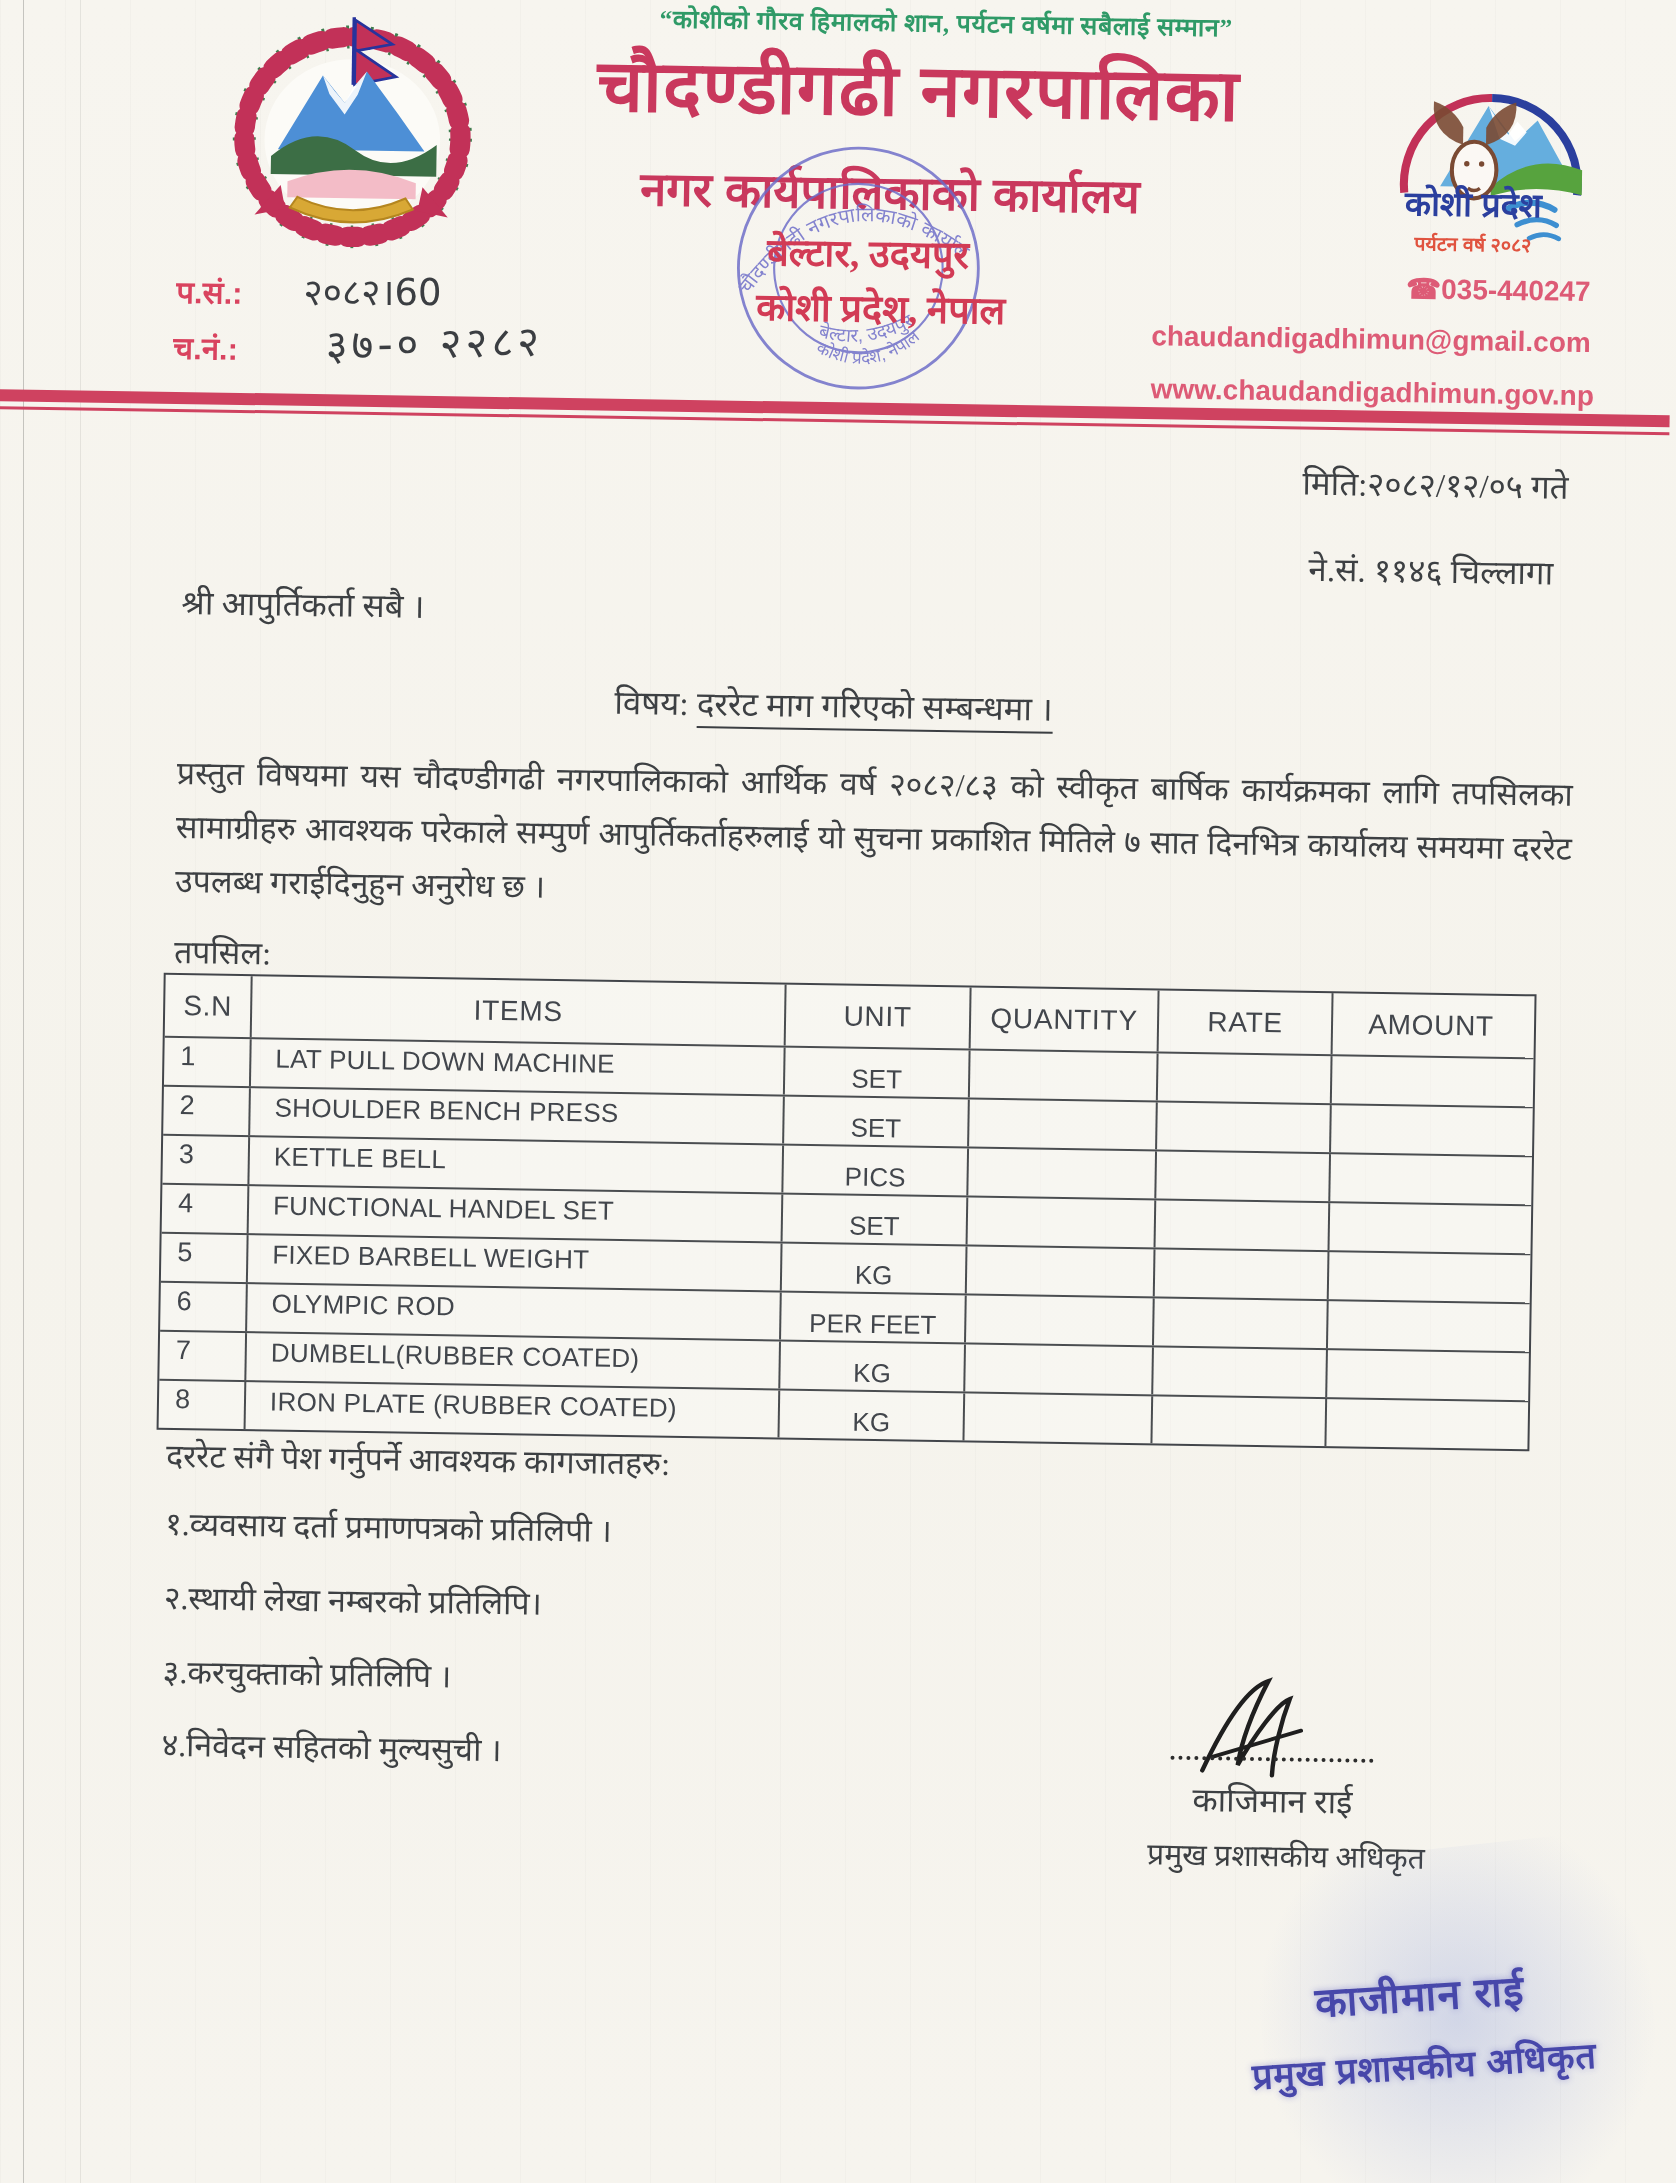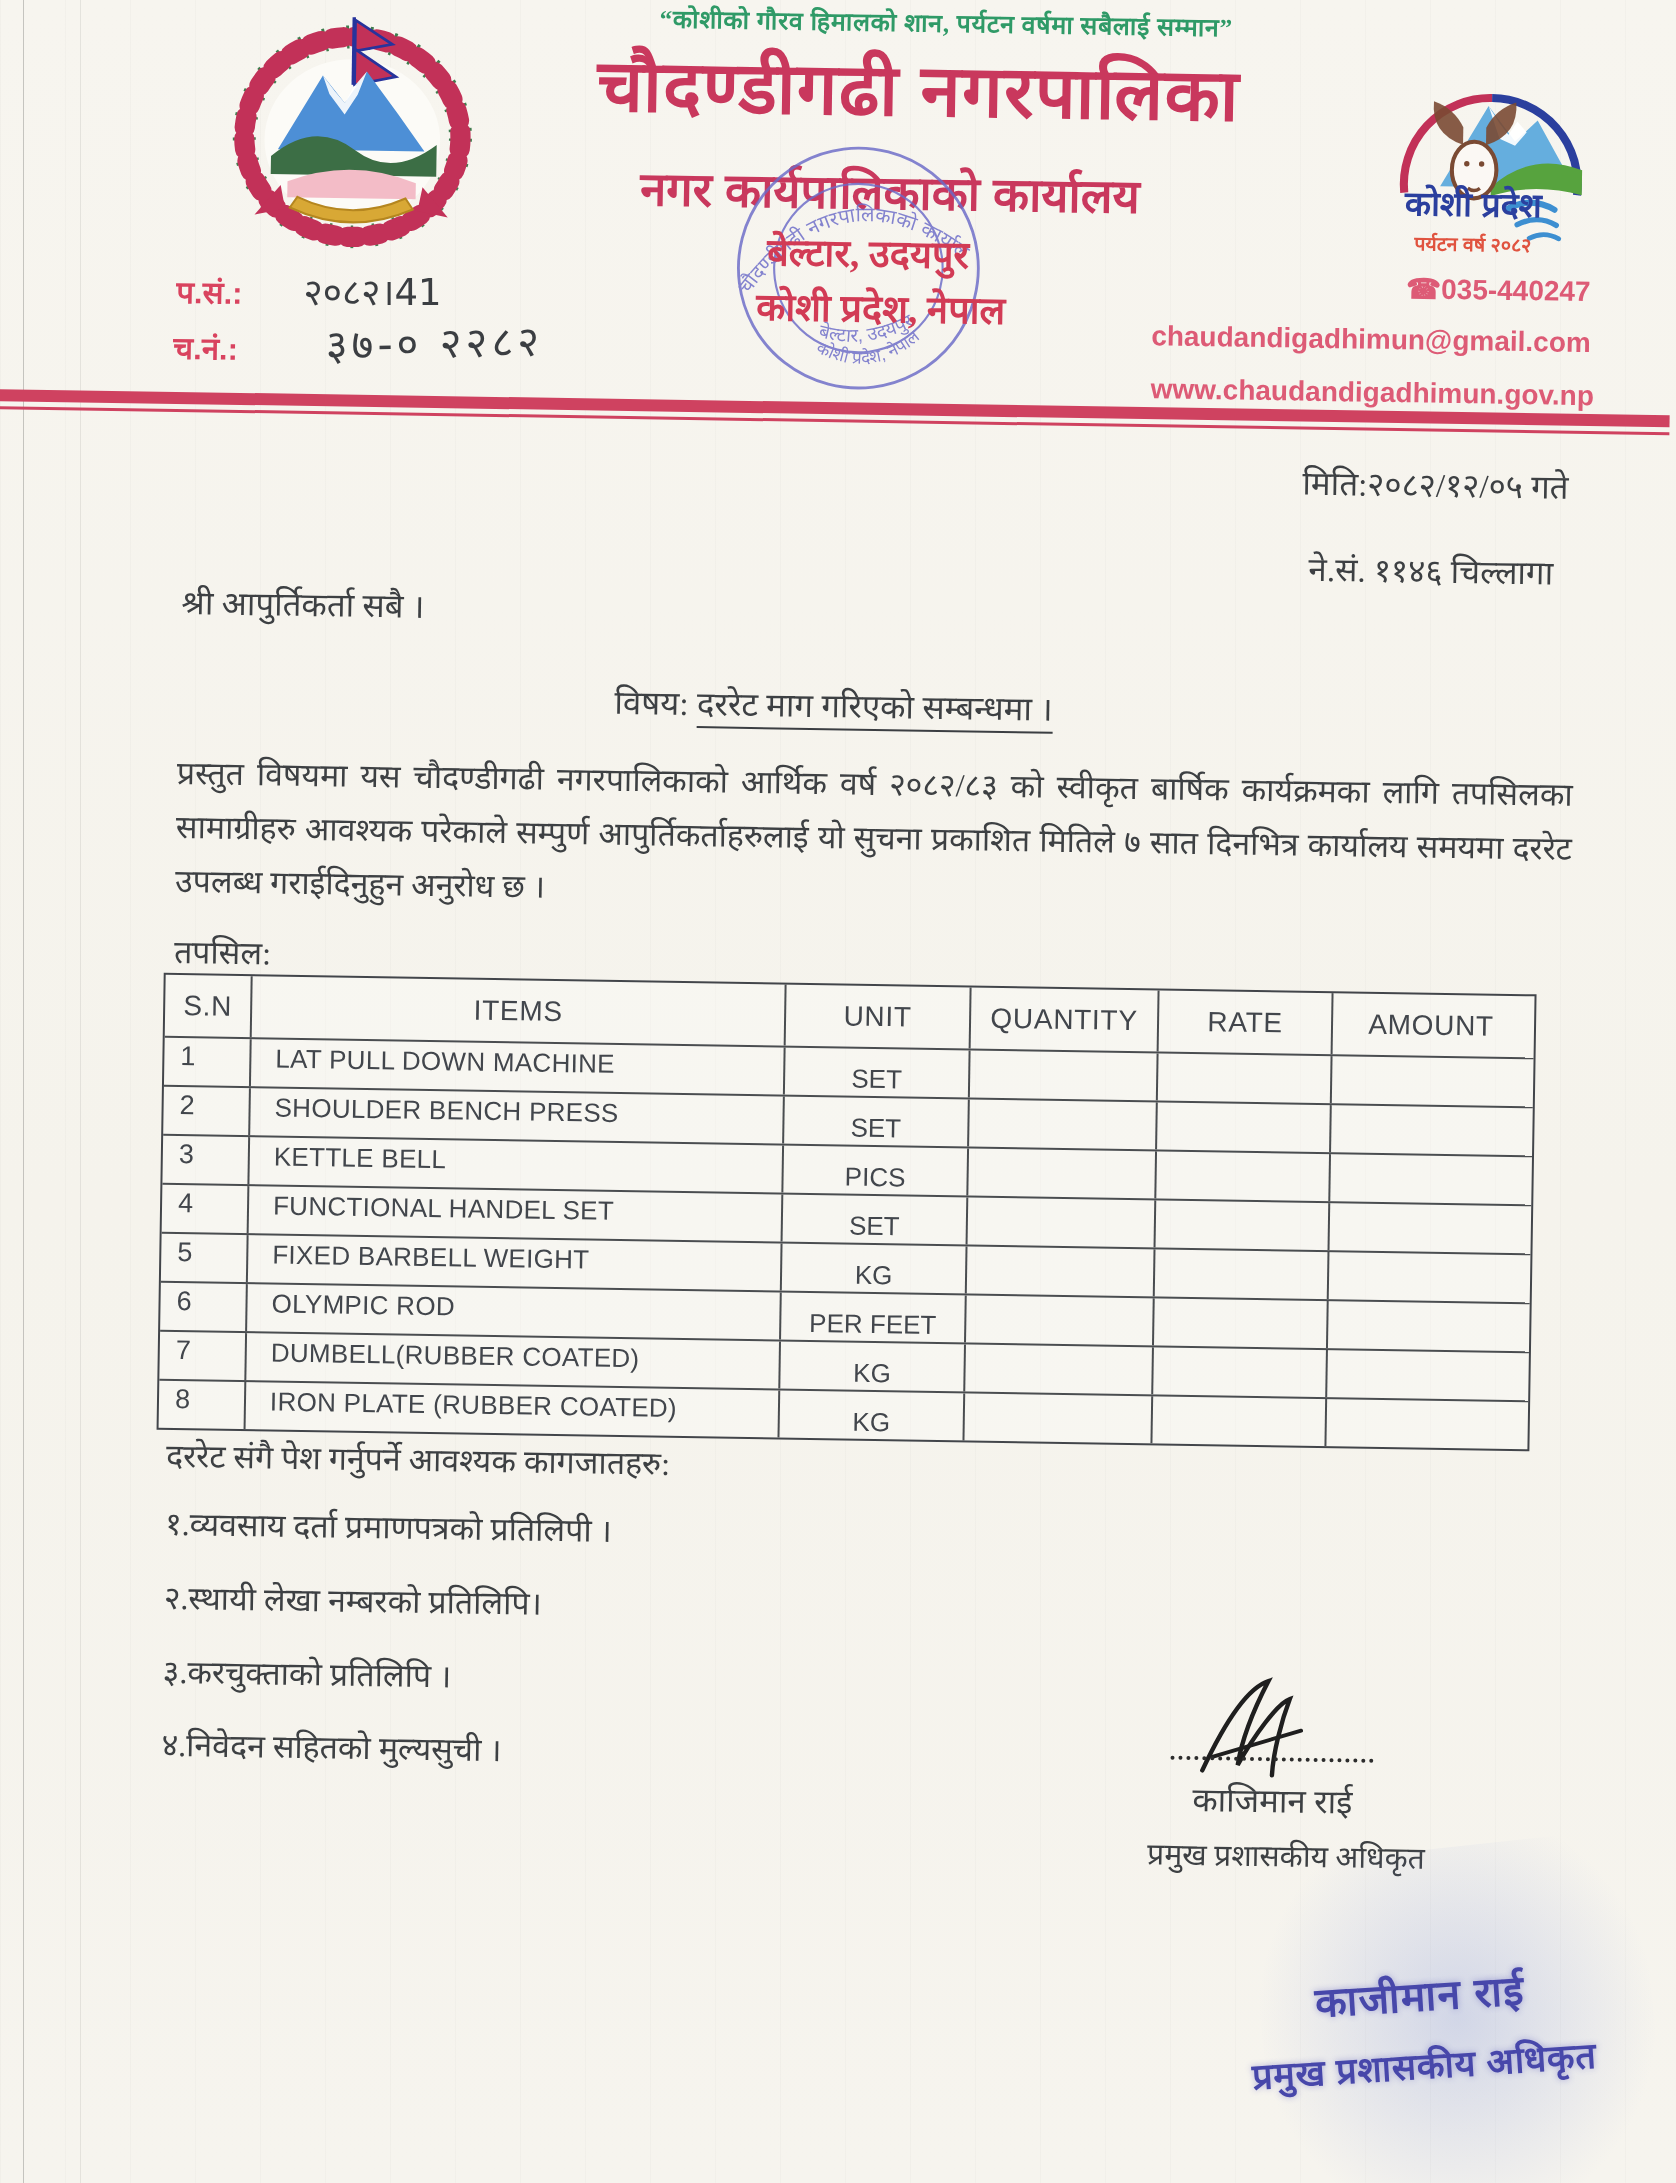--- a/index.html
+++ b/index.html
@@ -136,21 +136,21 @@
       </text>
       <text font-size="24" fill="#6b6bc8" font-family="Liberation Sans, sans-serif">
         <textPath href="#rsBot" startOffset="50%" text-anchor="middle">कोशी प्रदेश, नेपाल</textPath>
       </text>
     </svg>
 
     <div class="abs addr1 center">बेल्टार, उदयपुर</div>
     <div class="abs addr2 center">कोशी प्रदेश, नेपाल</div>
 
     <div class="abs refline ref1">प.सं.:</div>
-    <div class="abs hand ref1-val">२०८२।41</div>
+    <div class="abs hand ref1-val">२०८२।60</div>
     <div class="abs refline ref2">च.नं.:</div>
     <div class="abs hand ref2-val">३७-० २२८२</div>
 
     <svg class="abs koshi" viewBox="0 0 360 310">
       <path d="M52 200 A128 128 0 0 1 180 58" fill="none" stroke="#c23158" stroke-width="12"></path>
       <path d="M180 58 A128 128 0 0 1 308 200" fill="none" stroke="#2b3f9e" stroke-width="12"></path>
       <polygon points="105,190 175,70 215,122 248,90 305,190" fill="#65aede"></polygon>
       <polygon points="175,70 192,96 205,112 218,92 232,108 215,128 192,118" fill="#ffffff" opacity="0.92"></polygon>
       <path d="M180 190 Q240 135 315 163 L315 200 Q245 182 180 203 Z" fill="#57a33e"></path>
       <path d="M205 222 q35 -20 70 0" stroke="#3d8fd1" stroke-width="9" fill="none" stroke-linecap="round"></path>

